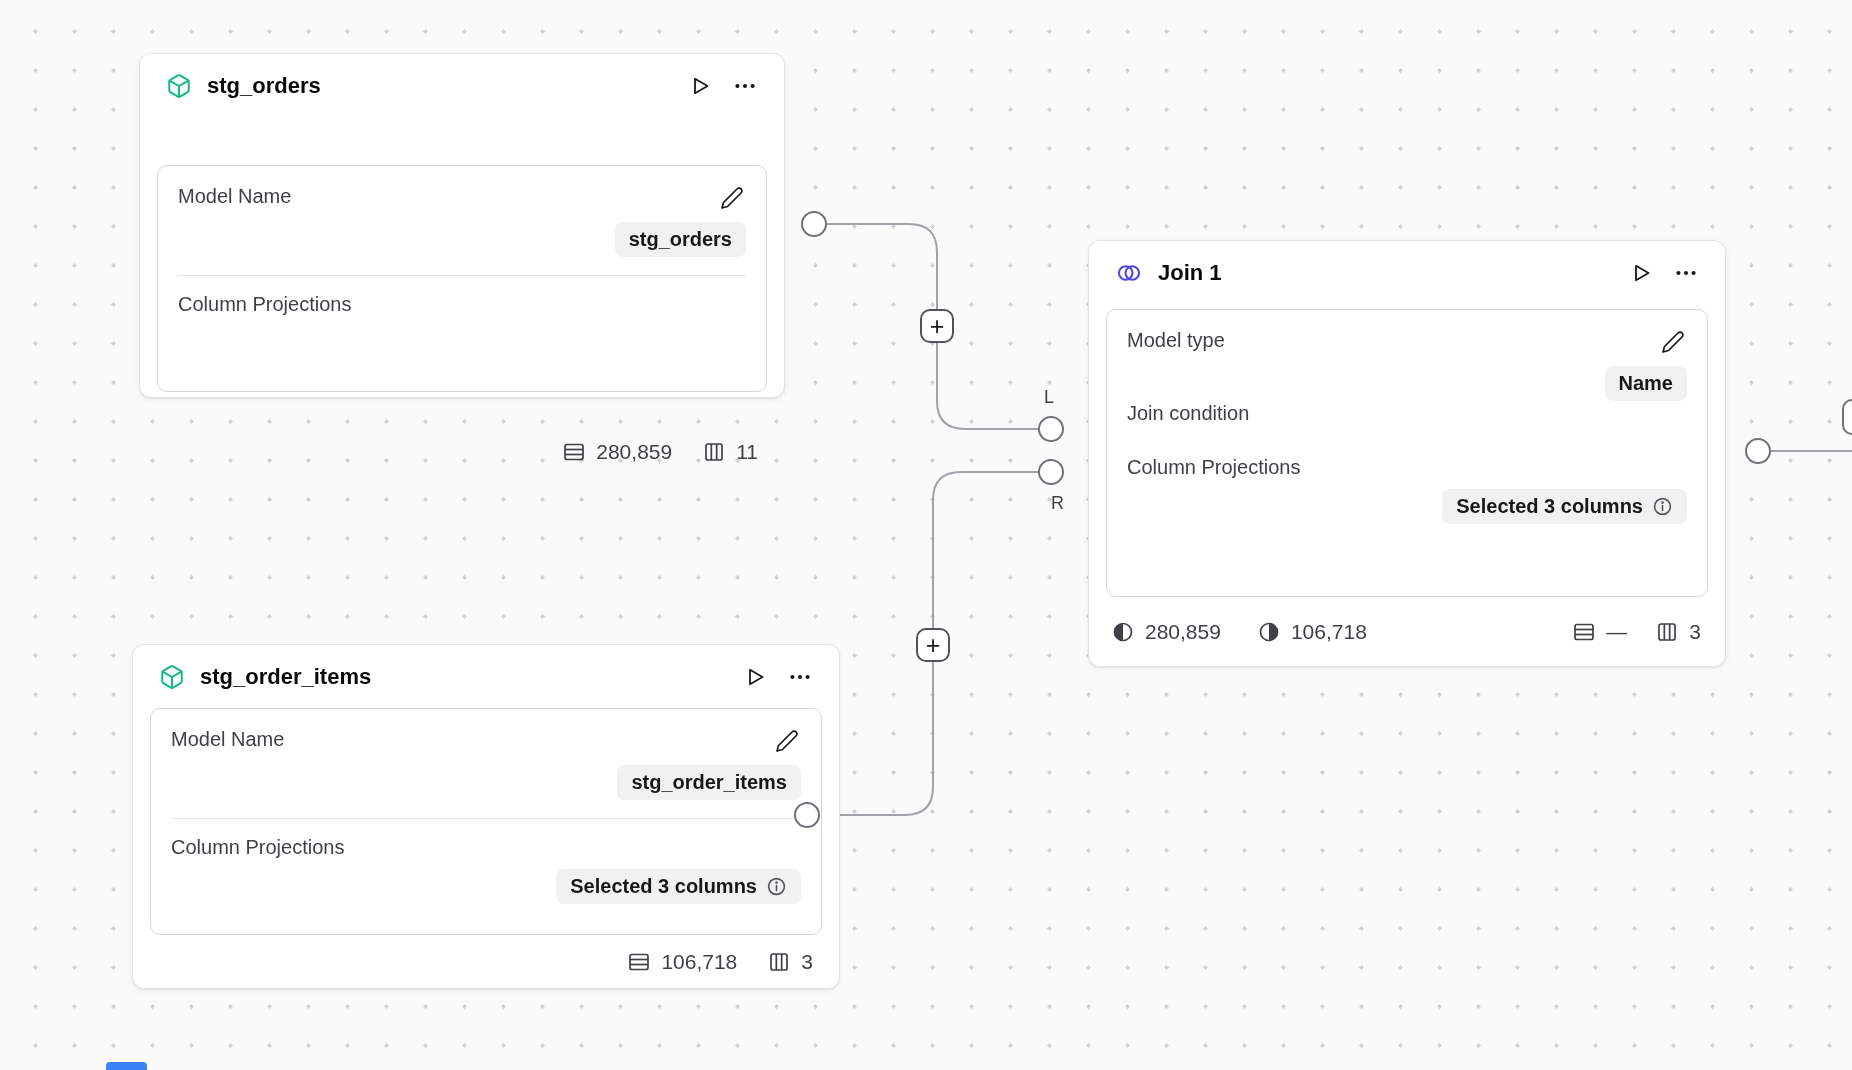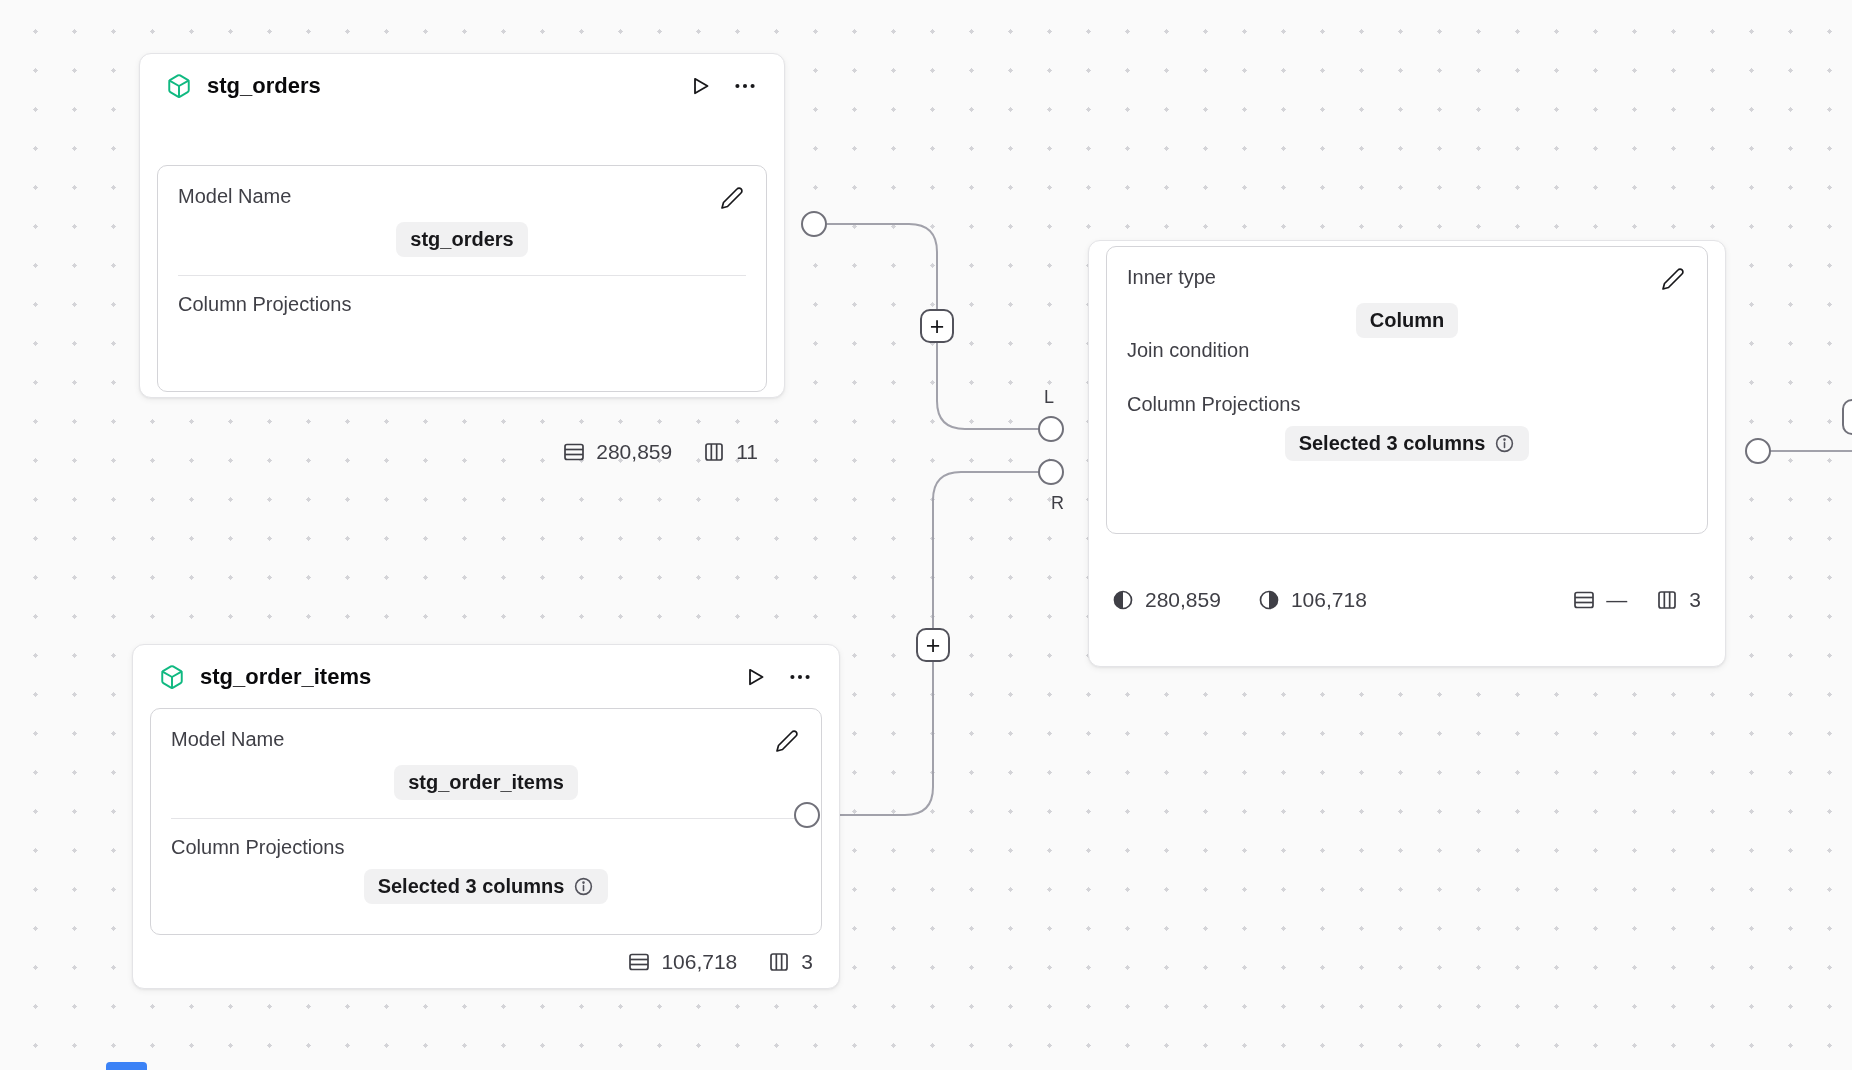--- a/index.html
+++ b/index.html
@@ -32,21 +32,21 @@
 
   .node-header { display:flex; align-items:center; gap:13px; padding:0 24px; height:63px; flex:0 0 auto; }
   .node-title { font-size:22px; font-weight:600; color:#09090b; white-space:nowrap; }
   .spacer { flex:1 1 auto; }
   .icon-btn { background:none; border:none; padding:2px; display:flex; align-items:center; justify-content:center; cursor:pointer; }
   .header-icons { display:flex; align-items:center; gap:16px; }
 
   .node-card {
     background:#fff; border:1px solid #d4d4d8; border-radius:10px;
     margin:0 17px; padding:18px 20px;
-    display:flex; flex-direction:column; align-items:center;
+    display:flex; flex-direction:column; align-items:flex-end;
     flex:0 0 auto;
   }
   #node-stg-orders .node-card, #node-stg-order-items .node-card { height:227px; }
   #node-join-1 .node-card { height:288px; margin-top:5px; }
 
   .field-label-row { width:100%; display:flex; align-items:flex-start; justify-content:space-between; }
   .field-label { font-size:20px; line-height:24px; font-weight:500; color:#3f3f46; }
   .chip {
     display:inline-flex; align-items:center; gap:9px;
     background:#f1f1f2; border-radius:8px; padding:6px 14px;
@@ -227,31 +227,55 @@
             <rect x="4" y="4" width="16" height="16" rx="2"></rect>
             <line x1="9.33" y1="4" x2="9.33" y2="20"></line>
             <line x1="14.66" y1="4" x2="14.66" y2="20"></line>
           </svg>
         <span>3</span>
       </span>
     </div>
   </div>
 
   <div class="node" id="node-join-1">
+    <div class="node-header">
+      <span class="icon-btn">
+        <svg viewBox="0 0 24 24" width="28" height="28" fill="none" stroke="#4f46e5" stroke-width="1.8">
+          <circle cx="9.2" cy="12" r="5.8"></circle>
+            <circle cx="14.8" cy="12" r="5.8"></circle>
+        </svg>
+      </span>
+      <span class="node-title">Join 1</span>
+      <span class="spacer"></span>
+      <span class="header-icons">
+        <button class="icon-btn">
+          <svg viewBox="0 0 24 24" width="24" height="24" fill="none" stroke="#18181b" stroke-width="1.8" stroke-linejoin="round">
+              <path d="M7 4.8 L19.5 12 L7 19.2 Z"></path>
+            </svg>
+        </button>
+        <button class="icon-btn">
+          <svg viewBox="0 0 24 24" width="26" height="26" fill="#18181b">
+              <circle cx="5" cy="12" r="1.9"></circle>
+              <circle cx="12" cy="12" r="1.9"></circle>
+              <circle cx="19" cy="12" r="1.9"></circle>
+            </svg>
+        </button>
+      </span>
+    </div>
     <div class="node-card">
       <div class="field-label-row">
-        <span class="field-label">Inner type</span>
+        <span class="field-label">Model type</span>
         <button class="icon-btn">
           <svg viewBox="0 0 24 24" width="24" height="24" fill="none" stroke="#18181b" stroke-width="1.7" stroke-linecap="round" stroke-linejoin="round">
               <path d="M17 3a2.83 2.83 0 1 1 4 4L7.5 20.5 2 22l1.5-5.5L17 3z"></path>
             </svg>
         </button>
       </div>
       <span class="chip">
-        <span>Column</span>
+        <span>Name</span>
       </span>
       <div class="field-label-row mt18">
         <span class="field-label">Join condition</span>
       </div>
       <div class="field-label-row mt30">
         <span class="field-label">Column Projections</span>
       </div>
       <span class="chip">
         <span>Selected 3 columns</span>
         <svg viewBox="0 0 24 24" width="21" height="21" fill="none" stroke="#52525b" stroke-width="1.8" stroke-linecap="round">

